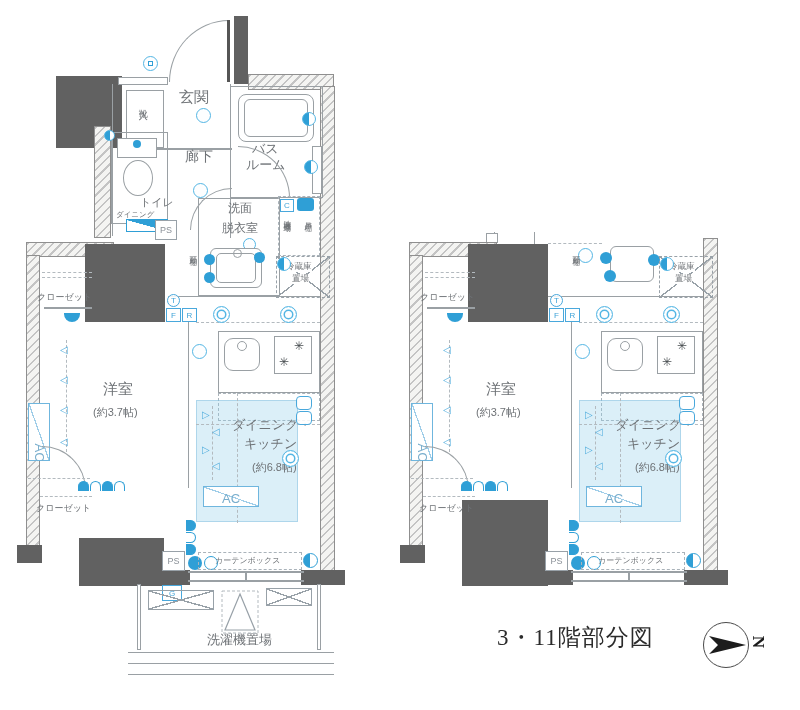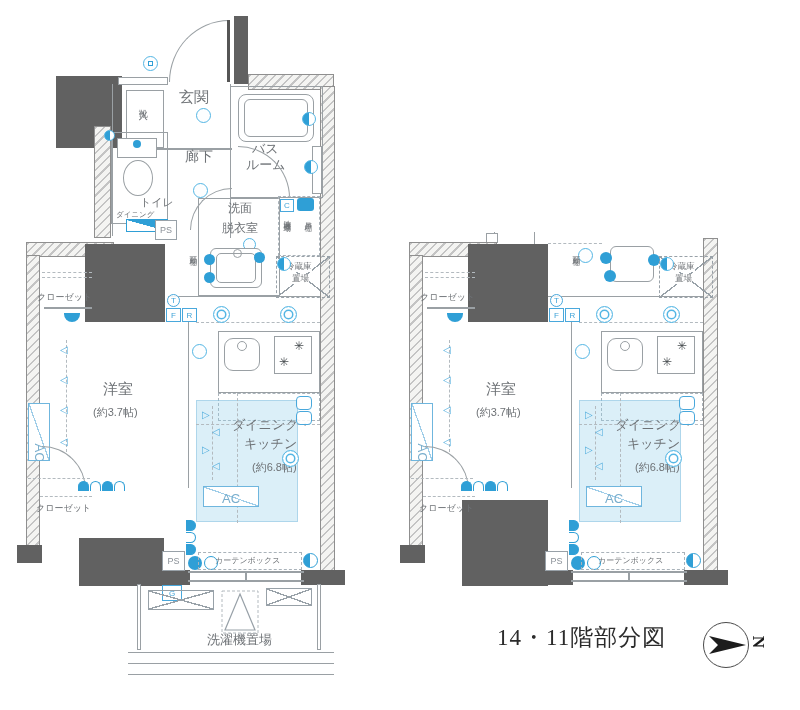--- a/index.html
+++ b/index.html
@@ -336,21 +336,21 @@
     <div class="abs" style="left:571px;top:556px;width:14px;height:14px;background:#2f9fd6;border-radius:50%"></div>
     <div class="ci" style="left:587px;top:556px;width:14px;height:14px"></div>
     <div class="dr" style="left:581px;top:552px;width:104px;height:18px"></div>
     <div class="t" style="left:598px;top:556px;font-size:8px">カーテンボックス</div>
     <div class="ci" style="left:686px;top:553px;width:15px;height:15px;background:linear-gradient(90deg,#2f9fd6 50%,#fff 50%)"></div>
     <div class="ln" style="left:571px;top:571px;width:116px;height:2px"></div>
     <div class="ln" style="left:571px;top:580px;width:116px;height:2px"></div>
     <div class="ln" style="left:628px;top:571px;width:2px;height:11px"></div>
   </div>
 
-  <div class="cap" style="left:497px;top:622px;font-size:23px">14・11階部分図</div>
+  <div class="cap" style="left:497px;top:622px;font-size:23px">3・11階部分図</div>
 
   <div class="abs" style="left:700px;top:618px;width:80px;height:56px">
     <div class="abs" style="left:3px;top:4px;width:46px;height:46px;border:1.6px solid #4a4a4a;border-radius:50%;box-sizing:border-box"></div>
     <svg class="abs" style="left:3px;top:4px" width="46" height="46" viewBox="0 0 46 46">
         <polygon points="6,14 43,23 6,32 15,23" fill="#1c1c1c"></polygon>
       </svg>
     <span class="abs" style="left:52px;top:14px;font-size:17px;font-weight:600;color:#1c1c1c;transform:rotate(90deg);font-family:'Liberation Serif',serif">N</span>
   </div>
 
 </div>

